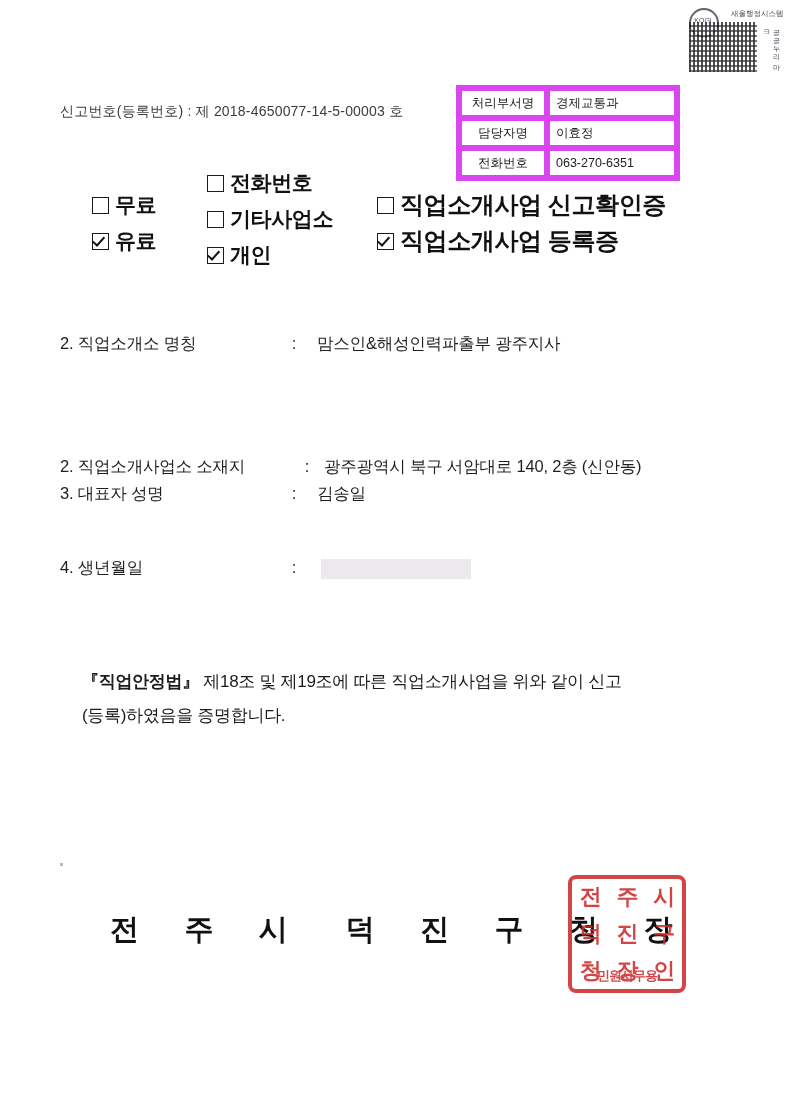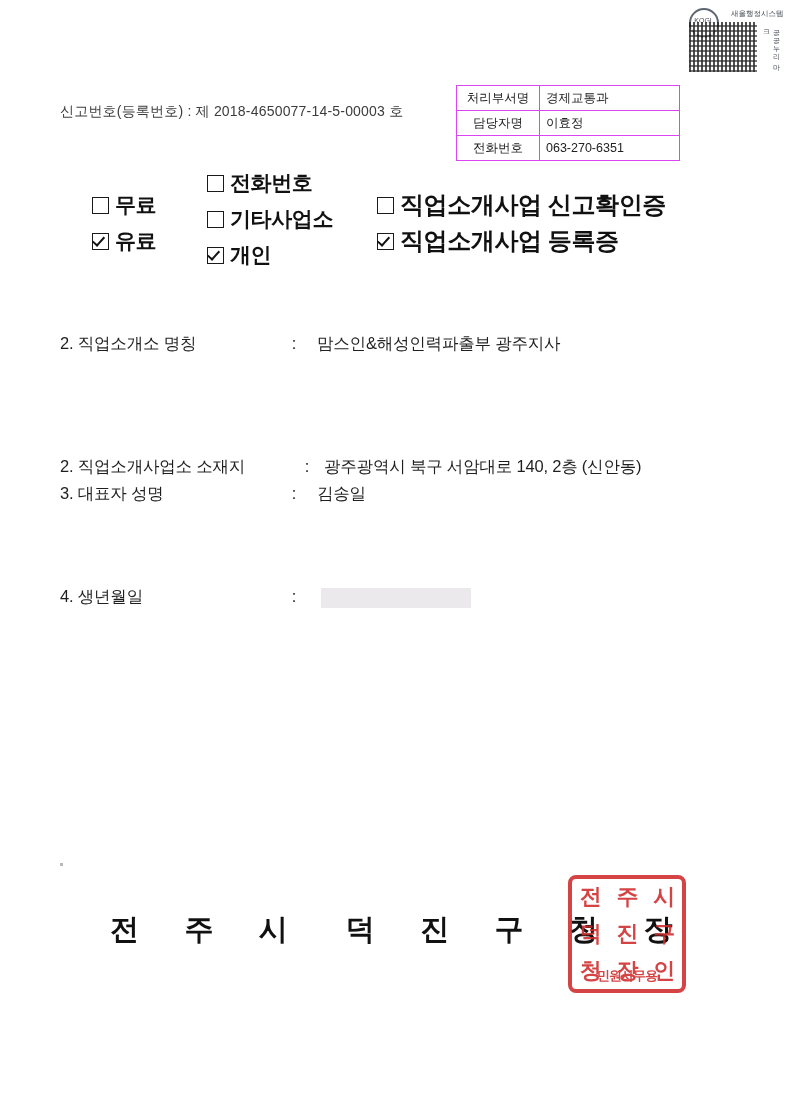--- a/index.html
+++ b/index.html
@@ -76,21 +76,21 @@
   
   .info-table {
     position: absolute;
     top: 85px;
     left: 456px;
     width: 224px;
     border-collapse: collapse;
     font-size: 12.5px;
   }
   .info-table td {
-    border: 1px solid #d946ef;
+    border: 6px solid #d946ef;
     height: 22px;
     padding: 1px 6px;
     white-space: nowrap;
   }
   .info-table td.label {
     width: 70px;
     text-align: center;
     color: #222;
   }
   .info-table td.value {
@@ -173,21 +173,21 @@
   .field .f-value { display: inline-block; }
 
   .field-1 { top: 333px; left: 60px; }
   .field-2 { top: 412px; left: 60px; margin-top: 44px; }
   .field-3 { top: 483px; left: 60px; }
   .field-4 { top: 557px; left: 60px; }
 
   .f1-label { width: 225px; }
   .f2-label { width: 238px; }
   .f3-label { width: 225px; }
-  .f4-label { width: 225px; margin-top: 29px; }
+  .f4-label { width: 225px; }
   .f-colon { width: 18px; }
   .f1-value, .f3-value { padding-left: 14px; }
   .f2-value { padding-left: 8px; }
 
   .redacted {
     display: inline-block;
     width: 150px;
     height: 20px;
     background: #ece9ec;
     vertical-align: middle;
@@ -361,20 +361,24 @@
   </div>
 
   <div class="field field-3">
     <span class="f-label f3-label">3. 대표자 성명</span><span class="f-colon">:</span><span class="f-value f3-value">김송일</span>
   </div>
 
   <div class="field field-4">
     <span class="f-label f4-label">4. 생년월일</span><span class="f-colon">:</span><span class="redacted"></span>
   </div>
 
+  <div class="statement">
+    <b>『직업안정법』</b><span> 제18조 및 제19조에 따른 직업소개사업을 위와 같이 신고</span><br>
+    <span>(등록)하였음을 증명합니다.</span>
+  </div>
 
 
   <div class="faint-mark"></div>
 
   <div class="issuer">
     <span>전 주 시</span><span class="gap"></span><span>덕 진 구 청 장</span>
   </div>
 
   <div class="red-seal">
     <div class="rs-grid">

